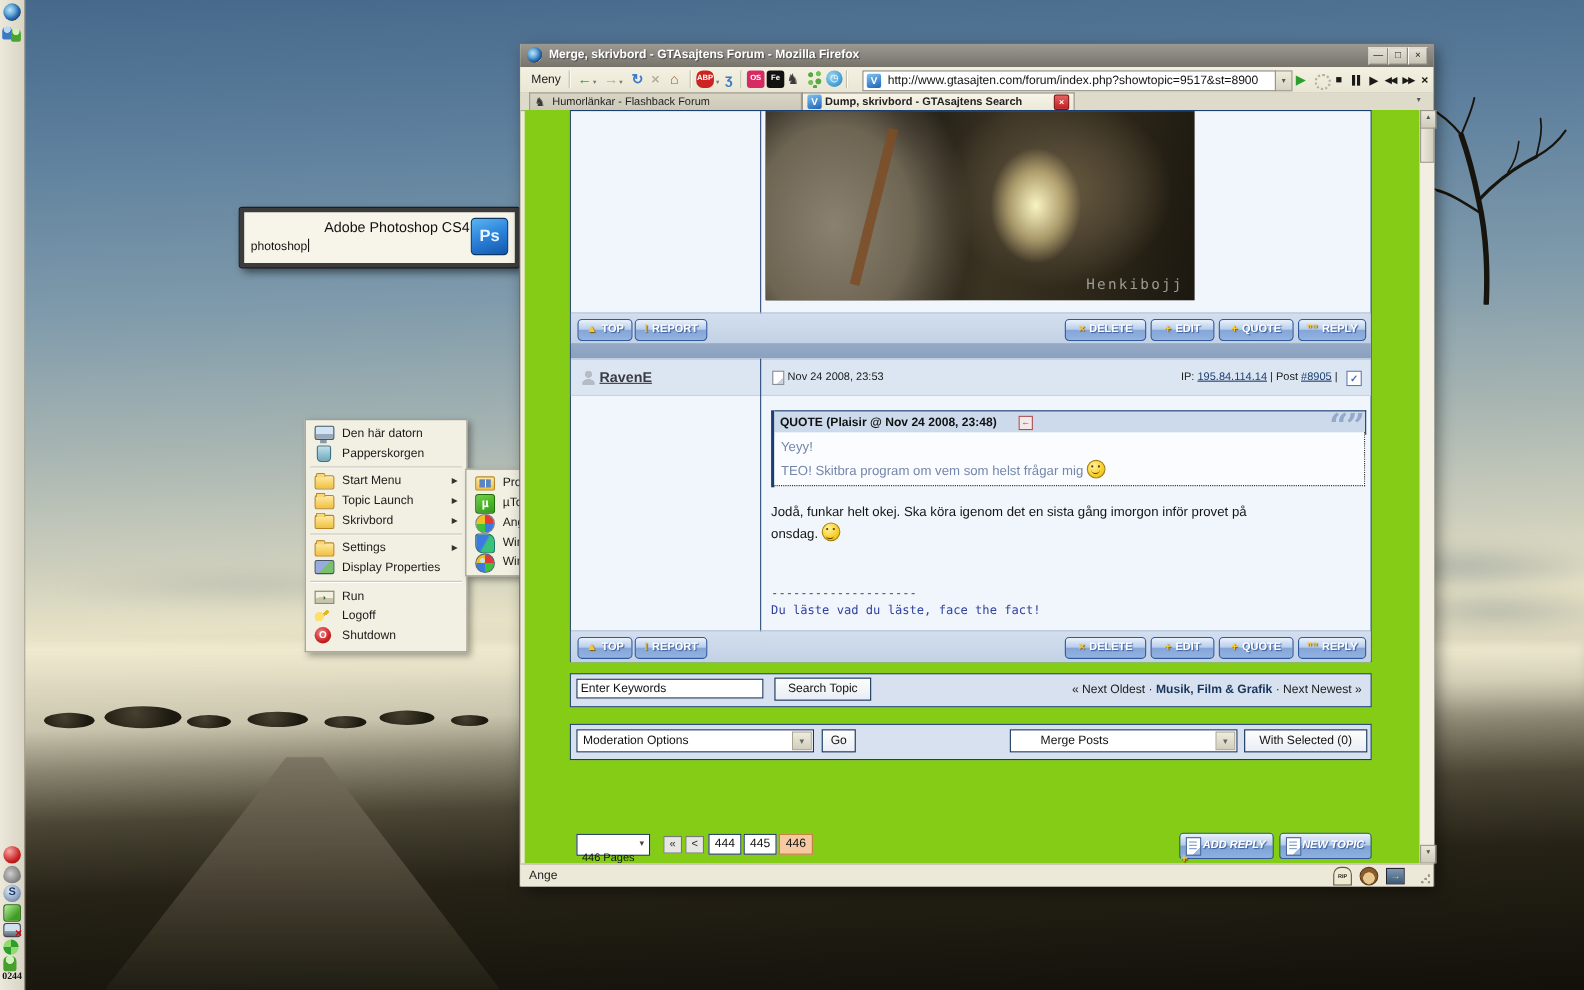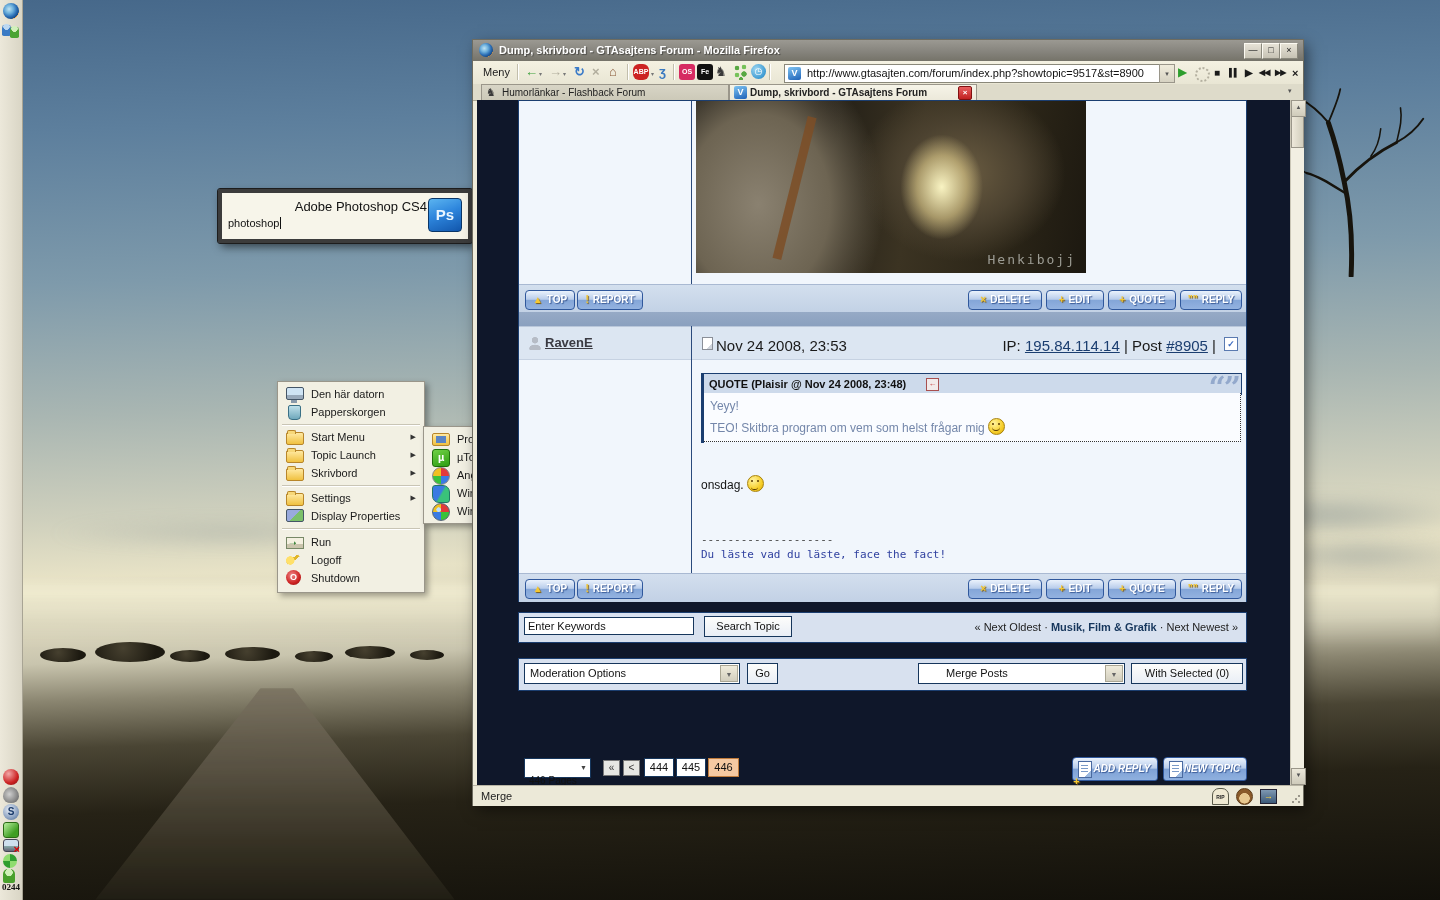--- a/index.html
+++ b/index.html
@@ -91,21 +91,21 @@
   .urlbox input{position:absolute;left:20px;top:1px;width:340px;border:none;outline:none;font-size:11px;color:#111;background:transparent;font-family:"Liberation Sans",sans-serif;}
   .vfav{left:3px;top:2px;width:13px;height:13px;border-radius:2px;background:linear-gradient(160deg,#7fc4f2,#1e62b8);color:#fff;font:bold 9px "Liberation Sans";text-align:center;line-height:13px;}
   .ddbtn{background:linear-gradient(180deg,#f0ecdc,#d6d2c2);border:1px solid #9a968a;color:#555;font-size:7px;text-align:center;}
   .media{font-size:10px;color:#1a1a1a;top:6px;font-weight:bold;letter-spacing:-1px;}
   .spinner{width:11px;height:11px;top:6px;border:2px dotted #b4b0a0;border-radius:50%;}
   .tabbar{left:0;top:44px;width:830px;height:16px;background:#dedbca;border-bottom:1px solid #aba894;}
   .tab{top:0;height:15px;border:1px solid #9a968a;border-bottom:none;font-size:10px;color:#222;background:linear-gradient(180deg,#d8d5c6,#ccc9b8);}
   .tab.active{background:linear-gradient(180deg,#f6f4e8,#ece9da);font-weight:bold;}
   .tab .tlabel{position:absolute;left:20px;top:2px;white-space:nowrap;overflow:hidden;max-width:195px;}
   .tclose{width:12px;height:12px;top:1px;border-radius:2px;background:linear-gradient(180deg,#e86060,#c02020);border:1px solid #801010;color:#fff;font-size:8px;line-height:11px;text-align:center;}
-  .content{left:4px;top:60px;width:813px;height:685px;background:#0f172a;overflow:hidden;}
+  .content{left:4px;top:60px;width:813px;height:685px;background:#84cc16;overflow:hidden;}
   .vscroll{left:817px;top:60px;width:13px;height:685px;background:#f2efe2;border-left:1px solid #cac6b6;}
   .sbtn{left:0;width:13px;height:15px;background:linear-gradient(180deg,#ece8da,#cfcbbb);border:1px solid #9a968a;font-size:6px;color:#555;text-align:center;line-height:13px;}
   .sthumb{left:1px;top:16px;width:11px;height:46px;background:linear-gradient(90deg,#eee9db,#d2cebd);border:1px solid #9a968a;}
   .statusbar{left:0;top:745px;width:830px;height:20px;background:#ece9d8;border-top:1px solid #b8b4a4;}
   .statusbar .stext{left:8px;top:4px;font-size:11px;color:#222;}
   .grip{right:2px;top:8px;width:10px;height:10px;background:radial-gradient(circle at 8px 2px,#9a968a 1px,transparent 1.4px),radial-gradient(circle at 8px 8px,#9a968a 1px,transparent 1.4px),radial-gradient(circle at 2px 8px,#9a968a 1px,transparent 1.4px),radial-gradient(circle at 5px 5px,#9a968a 1px,transparent 1.4px);}
   .rip{width:15px;height:15px;top:2px;background:#efe9d2;border:1px solid #5a5a4a;border-radius:7px 7px 0 0;font:bold 5px "Liberation Sans";text-align:center;line-height:17px;color:#222;}
   .monkey{width:15px;height:15px;top:2px;border-radius:50%;background:radial-gradient(circle at 50% 62%,#e8c890 5px,#8a5a2a 5.5px);border:1px solid #5a3a18;}
   .scrtv{width:15px;height:13px;top:3px;background:linear-gradient(180deg,#7e98b2,#3c5a78);border:1px solid #223;color:#ffd23a;font:bold 9px "Liberation Sans";line-height:12px;text-align:center;}
 
@@ -124,21 +124,21 @@
   .btnrow{background:linear-gradient(180deg,#d3dfee,#c2d1e5);}
   .abtn{position:absolute;top:5px;height:18px;border:1px solid #30589c;border-radius:4px;
     background:linear-gradient(180deg,#eaf2fc 0%,#b9cdeb 46%,#84a6d8 52%,#93b2e0 100%);
     color:#fff;font-size:10px;font-weight:bold;text-align:center;line-height:18px;text-shadow:1px 1px 1px #3a5a96;}
   .abtn .gi{color:#f5c832;margin-right:4px;text-shadow:1px 1px 1px #7a5a10;font-size:10px;}
   .seprow{background:linear-gradient(180deg,#96aac6,#8aa0bf);}
   .hdrrow{background:#dce6f2;border-top:1px solid #b9c7da;border-bottom:1px solid #c6d2e2;text-decoration:underline;}
   .author{font-size:13px;font-weight:bold;color:#3a3a42;text-decoration:underline;}
   .avatar{width:12px;height:13px;background:radial-gradient(circle at 50% 25%,#b6bcc6 3px,transparent 3.5px),radial-gradient(ellipse 6px 4px at 50% 88%,#b6bcc6 90%,transparent);}
   .docic{width:9px;height:11px;background:linear-gradient(135deg,#fff 70%,#cfd4dc 71%);border:1px solid #8a8f98;}
-  .meta{font-size:15px;color:#1a1a1a;}
+  .meta{font-size:10px;color:#1a1a1a;}
   .navlink{color:#1b3e70;text-decoration:underline;}
   .chk{width:12px;height:12px;background:#fff;border:1px solid #5a7ab0;color:#3a6ac0;font-size:9px;font-weight:bold;text-align:center;line-height:12px;}
   .quote{left:182px;top:15px;width:540px;border-left:3px solid #1b3e70;}
   .qhead{position:absolute;left:0;top:0;width:537px;height:20px;background:#cddaeb;border:1px solid #1b3e70;border-left:none;}
   .qhead .qt{position:absolute;left:5px;top:4px;font-size:11px;font-weight:bold;color:#111;}
   .qback{position:absolute;width:11px;height:11px;top:4px;background:#f2eaea;border:1px solid #a85050;color:#c03030;font-size:8px;line-height:10px;text-align:center;}
   .qmarks{position:absolute;right:2px;top:-4px;font:bold 30px "DejaVu Serif",serif;color:#93a9cc;letter-spacing:-2px;}
   .qbody{position:absolute;left:0;top:20px;width:536px;height:48px;background:#fafcff;
     border-right:1px dotted #333;border-bottom:1px dotted #333;}
   .qline{position:absolute;left:6px;font-size:12px;color:#7487aa;white-space:nowrap;}
@@ -288,21 +288,21 @@
     <div class="mitem" style="top:75px;">
       <span class="micon ic-upd"></span>
       <span class="mlabel">Windows Update</span>
       </div>
   </div>
 
   <div class="abs window">
 
     <div class="abs titlebar">
       <span class="abs ffx" style="left:6px;top:3px;width:14px;height:14px;"></span>
-      <span class="abs ttext">Dump, skrivbord - GTAsajtens Forum - Mozilla Firefox</span>
+      <span class="abs ttext">Merge, skrivbord - GTAsajtens Forum - Mozilla Firefox</span>
       <span class="abs winbtn" style="left:771px;top:3px;">—</span>
       <span class="abs winbtn" style="left:789px;top:3px;">□</span>
       <span class="abs winbtn" style="left:807px;top:3px;">×</span>
     </div>
 
     <div class="abs toolbar">
       <span class="abs tbtxt" style="left:10px;">Meny</span>
       <span class="abs tsep" style="left:44px;"></span>
       <span class="abs navg" style="left:52px;color:#3aa03a;">←</span>
       <span class="abs" style="left:66px;top:9px;font-size:6px;color:#777;">▾</span>
@@ -337,21 +337,21 @@
       <span class="abs media" style="left:819px;font-size:11px;">×</span>
     </div>
 
     <div class="abs tabbar">
       <div class="abs tab" style="left:8px;width:246px;">
         <span class="abs" style="left:4px;top:1px;font-size:11px;color:#3a3a3a;">♞</span>
         <span class="tlabel">Humorlänkar - Flashback Forum</span>
       </div>
       <div class="abs tab active" style="left:256px;width:246px;">
         <span class="abs vfav" style="left:4px;top:1px;">V</span>
-        <span class="tlabel">Dump, skrivbord - GTAsajtens Forum</span>
+        <span class="tlabel">Dump, skrivbord - GTAsajtens Search</span>
         <span class="abs tclose" style="left:228px;">×</span>
       </div>
       <span class="abs" style="left:815px;top:3px;font-size:7px;color:#555;">▾</span>
     </div>
 
     <div class="abs content">
 
       <div class="abs ftable">
 
         <div class="frow" style="top:0;height:183px;">
@@ -396,21 +396,21 @@
               <span class="qt">QUOTE (Plaisir @ Nov 24 2008, 23:48)</span>
               <span class="qback" style="left:222px;">←</span>
               <span class="qmarks">“”</span>
             </div>
             <div class="qbody">
               <span class="qline" style="top:6px;">Yeyy!</span>
               <span class="qline" style="top:25px;"><span>TEO! Skitbra program om vem som helst frågar mig</span> <span class="smiley"></span></span>
             </div>
           </div>
           <div class="abs ptext" style="left:182px;top:98px;width:530px;">
-            <br>
+            <span>Jodå, funkar helt okej. Ska köra igenom det en sista gång imorgon inför provet på</span><br>
             <span>onsdag.</span> <span class="smiley unsure"></span>
           </div>
           <div class="abs sig1" style="left:182px;top:175px;">--------------------</div>
           <div class="abs sig2" style="left:182px;top:190px;">Du läste vad du läste, face the fact!</div>
         </div>
 
         <div class="frow btnrow" style="top:472px;height:28px;border-top:1px solid #a9b9d2;">
           <div class="abtn" style="left:6px;width:48px;"><span class="gi">▲</span><span>TOP</span></div>
           <div class="abtn" style="left:58px;width:64px;"><span class="gi">!</span><span>REPORT</span></div>
           <div class="abtn" style="left:449px;width:72px;"><span class="gi">×</span><span>DELETE</span></div>
@@ -466,21 +466,21 @@
       </div>
     </div>
 
     <div class="abs vscroll">
       <div class="abs sbtn" style="top:0;">▲</div>
       <div class="sthumb"></div>
       <div class="abs sbtn" style="top:668px;">▼</div>
     </div>
 
     <div class="abs statusbar">
-      <span class="abs stext">Merge</span>
+      <span class="abs stext">Ange</span>
       <span class="abs rip" style="right:74px;">RIP</span>
       <span class="abs monkey" style="right:50px;"></span>
       <span class="abs scrtv" style="right:26px;">→</span>
       <span class="abs grip"></span>
     </div>
   </div>
 
 </div>
 
 </body></html>

